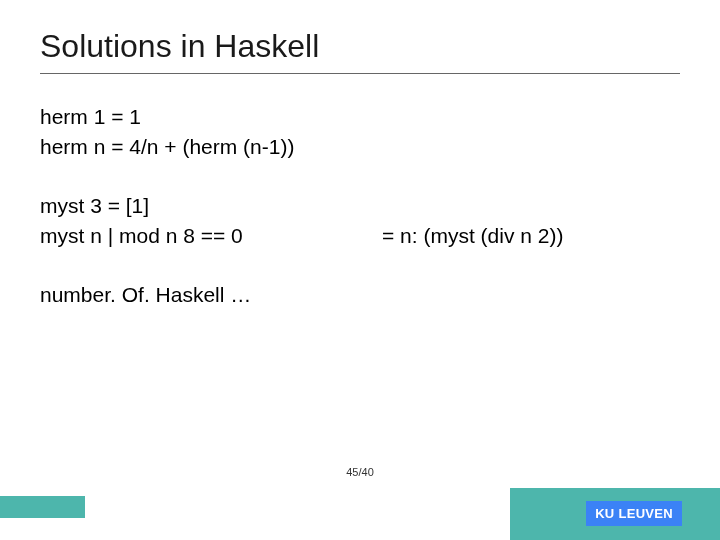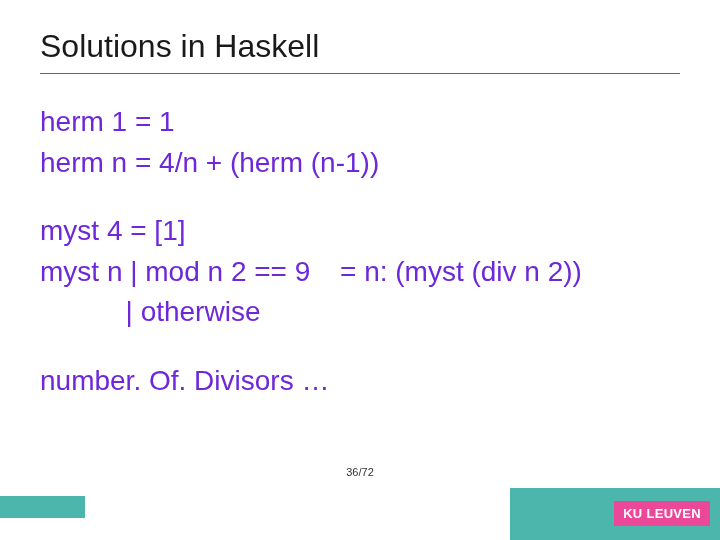--- a/index.html
+++ b/index.html
@@ -23,35 +23,36 @@
     color: #1a1a1a;
     margin-bottom: 8px;
   }
   .title-underline {
     width: 640px;
     height: 1px;
     background: #666;
     margin-bottom: 28px;
   }
   .body-line {
-    font-size: 28px;
-    color: #6d28d9;
+    font-size: 21px;
+    color: #000000;
     line-height: 1.45;
     font-weight: 400;
   }
   .block1 { margin-bottom: 28px; }
   .block2 { margin-bottom: 28px; }
   .two-col {
     display: flex;
   }
   .col-left {
     width: 300px;
   }
   .col-right {
     flex: 1;
+    margin-left: 42px;
   }
   .page-num {
     position: absolute;
     left: 0;
     right: 0;
     bottom: 62px;
     text-align: center;
     font-size: 11px;
     color: #333;
   }
@@ -66,23 +67,23 @@
   .footer-bar-right {
     position: absolute;
     right: 0;
     bottom: 0;
     width: 210px;
     height: 52px;
     background: #4db6ac;
   }
   .logo-box {
     position: absolute;
-    right: 10px;
+    right: 38px;
     bottom: 14px;
-    background: #ec4899;
+    background: #3b82f6;
     color: #fff;
     font-size: 13px;
     font-weight: 700;
     padding: 5px 9px;
     letter-spacing: 0.3px;
   }
 </style>
 </head>
 <body>
 
@@ -90,33 +91,32 @@
 
   <h1 class="title">Solutions in Haskell</h1>
   <div class="title-underline"></div>
 
   <div class="block1">
     <div class="body-line">herm 1 = 1</div>
     <div class="body-line">herm n = 4/n + (herm (n-1))</div>
   </div>
 
   <div class="block2">
-    <div class="body-line">myst 4 = [1]</div>
+    <div class="body-line">myst 3 = [1]</div>
     <div class="two-col">
-      <div class="body-line col-left">myst n | mod n 2 == 9</div>
+      <div class="body-line col-left">myst n | mod n 8 == 0</div>
       <div class="body-line col-right">= n: (myst (div n 2))</div>
     </div>
     <div class="two-col">
-      <div class="body-line col-left" style="white-space:pre">           | otherwise</div>
     </div>
   </div>
 
   <div class="block3">
-    <div class="body-line">number. Of. Divisors …</div>
+    <div class="body-line">number. Of. Haskell …</div>
   </div>
 
-  <div class="page-num">36/72</div>
+  <div class="page-num">45/40</div>
 
   <div class="footer-bar-left"></div>
   <div class="footer-bar-right"></div>
   <div class="logo-box">KU LEUVEN</div>
 
 </div>
 
 </body></html>

